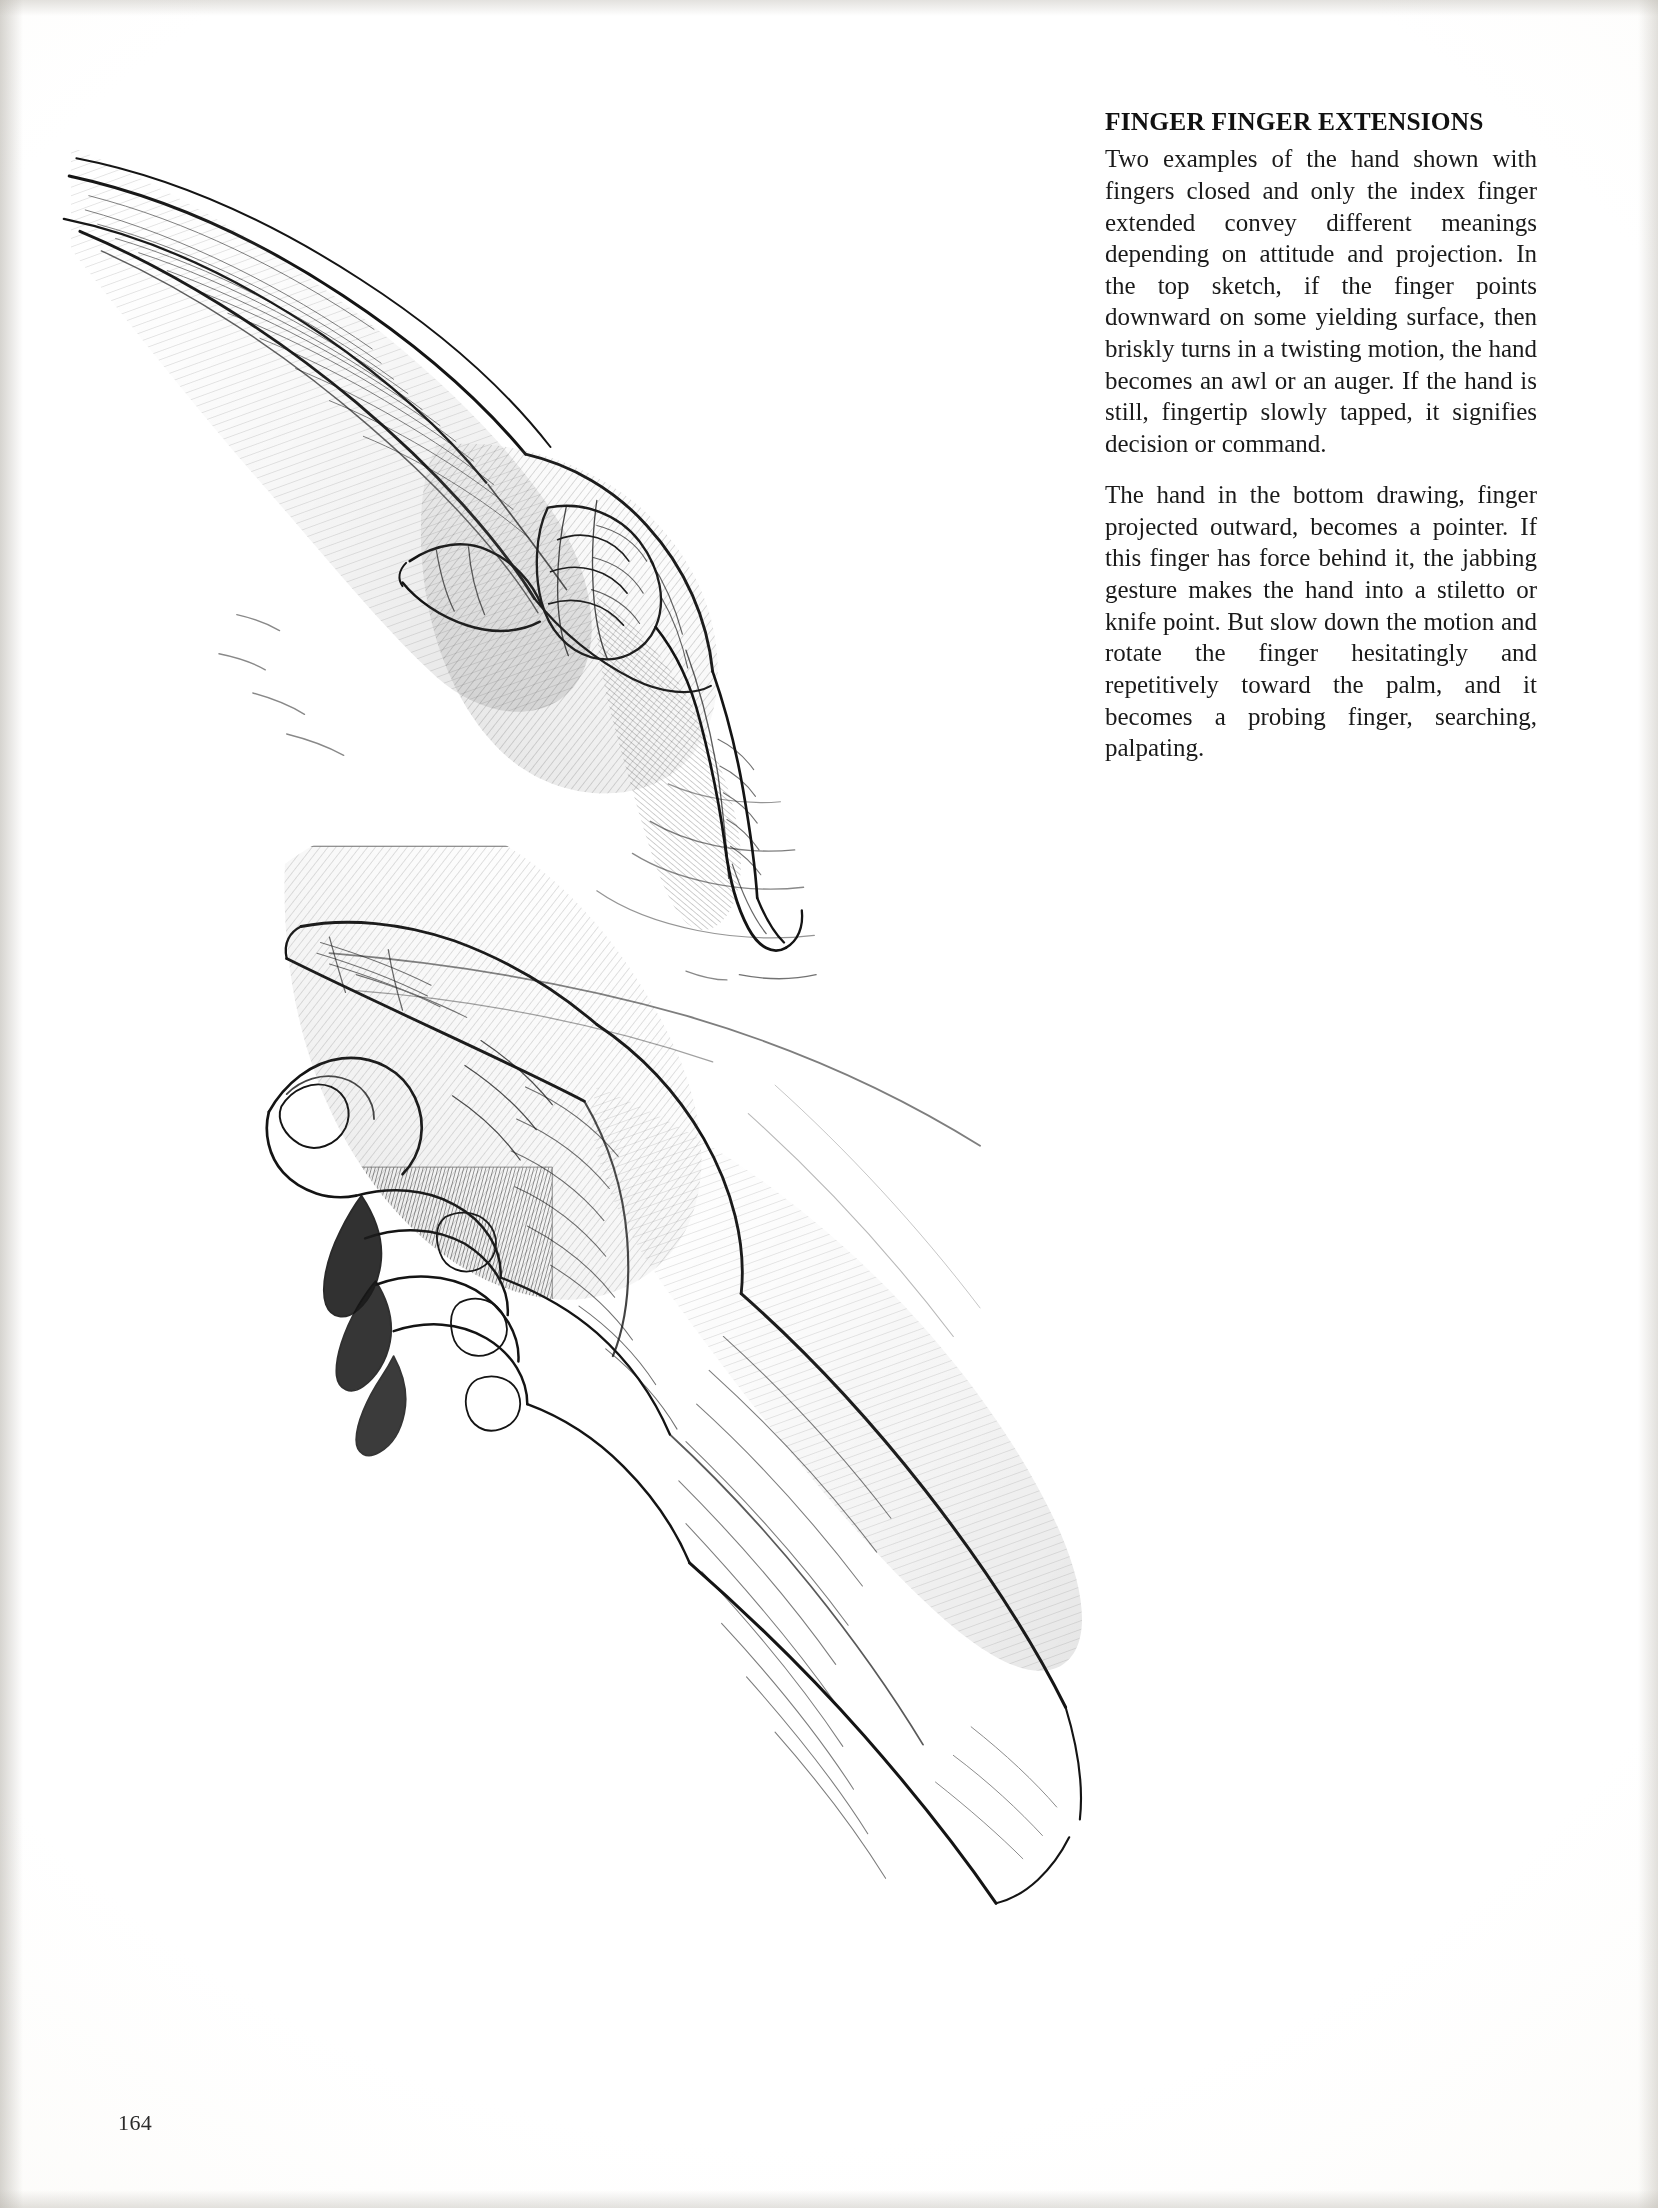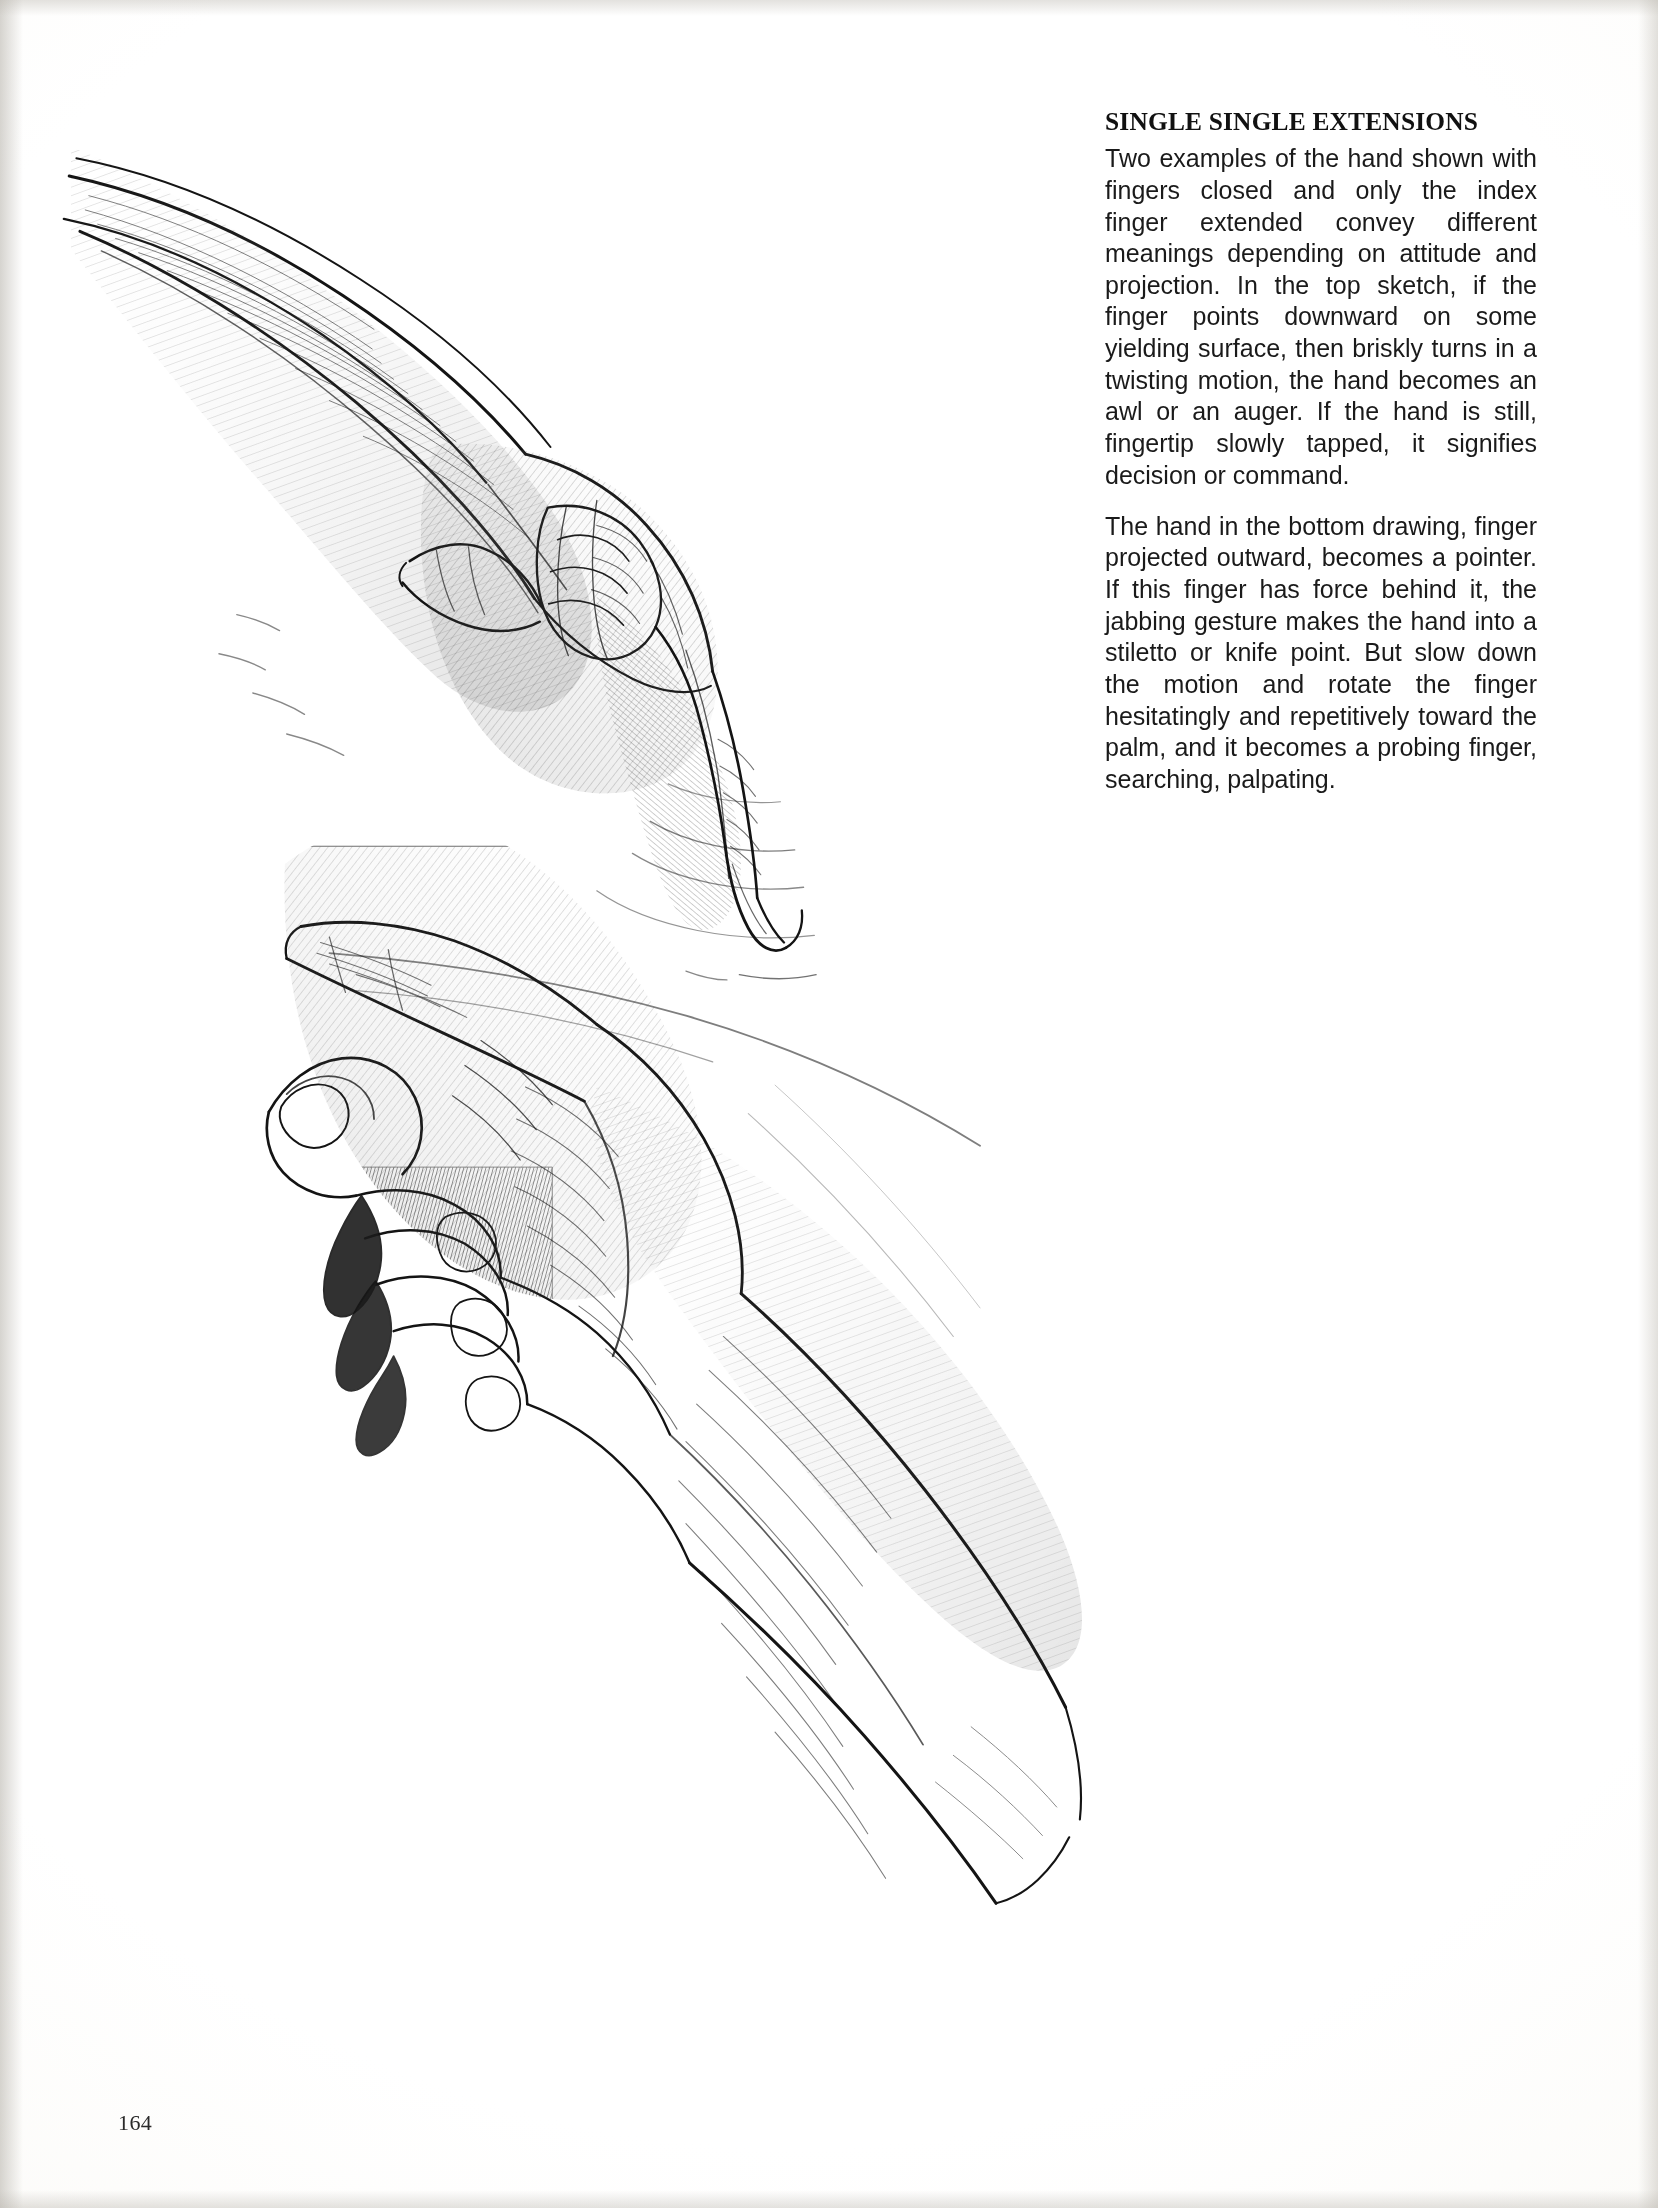--- a/index.html
+++ b/index.html
@@ -60,21 +60,21 @@
   .section-heading {
     font-family: "Liberation Serif", serif;
     font-weight: bold;
     font-size: 25.4px;
     letter-spacing: 0.2px;
     color: #111111;
     margin: 0 0 7.1px 0;
     line-height: 1.15;
   }
   .body-par {
-    font-family: Liberation Sans, sans-serif;
+    font-family: Liberation Serif, serif;
     font-size: 25px;
     line-height: 1.265;
     color: #1a1a1a;
     margin: 0 0 19.6px 0;
     text-align: justify;
     text-justify: inter-word;
     hyphens: none;
   }
   .body-par:last-child { margin-bottom: 16px; }
 
@@ -338,21 +338,21 @@
           <path d="M1020,1868 C1058,1898 1092,1930 1116,1958"></path>
         </g>
 
         <path d="M770,1180 C850,1252 930,1338 1000,1430" stroke-width="1.2" opacity="0.3"></path>
         <path d="M800,1148 C880,1220 960,1306 1030,1398" stroke-width="1.1" opacity="0.25"></path>
       </g>
     </svg>
   </div>
 
   <div class="text-column">
-    <h1 class="section-heading">SINGLE SINGLE EXTENSIONS</h1>
+    <h1 class="section-heading">FINGER FINGER EXTENSIONS</h1>
     <p class="body-par">Two examples of the hand shown with fingers closed and only the index finger extended convey different meanings depending on attitude and projection. In the top sketch, if the finger points downward on some yielding surface, then briskly turns in a twisting motion, the hand becomes an awl or an auger. If the hand is still, fingertip slowly tapped, it signifies decision or command.</p>
     <p class="body-par">The hand in the bottom drawing, finger projected outward, becomes a pointer. If this finger has force behind it, the jabbing gesture makes the hand into a stiletto or knife point. But slow down the motion and rotate the finger hesitatingly and repetitively toward the palm, and it becomes a probing finger, searching, palpating.</p>
   </div>
 
   <div class="page-number">164</div>
 
   <div class="scan-edge-left"></div>
   <div class="scan-edge-right"></div>
   <div class="scan-edge-top"></div>
   <div class="scan-edge-bottom"></div>

